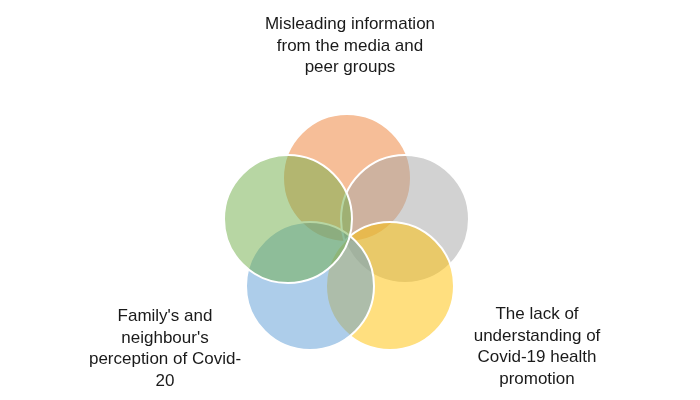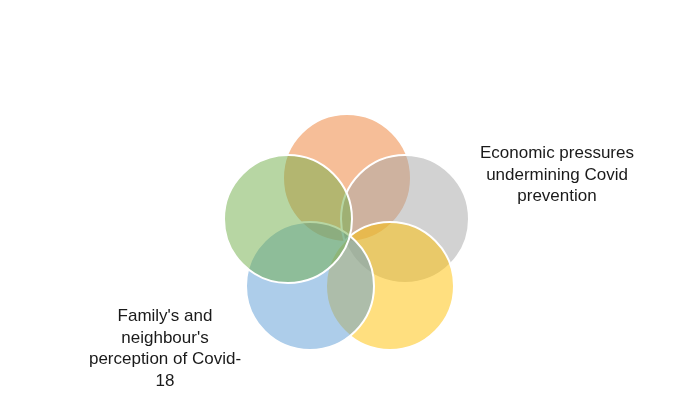--- a/index.html
+++ b/index.html
@@ -49,25 +49,29 @@
 <div class="stage">
 
   <svg class="venn-svg" viewBox="0 0 700 400">
     <circle class="venn-circle" cx="347" cy="178" r="64" fill="#ED7D31"></circle>
     <circle class="venn-circle" cx="405" cy="219" r="64" fill="#A5A5A5"></circle>
     <circle class="venn-circle" cx="390" cy="286" r="64" fill="#FFC000"></circle>
     <circle class="venn-circle" cx="310" cy="286" r="64" fill="#5B9BD5"></circle>
     <circle class="venn-circle" cx="288" cy="219" r="64" fill="#70AD47"></circle>
   </svg>
 
+  <div class="venn-label lbl-top">Misleading information
+from the media and
+peer groups</div>
 
-  <div class="venn-label lbl-ur">Economic pressures
-undermining Covid
-prevention</div>
 
+  <div class="venn-label lbl-lr">The lack of
+understanding of
+Covid-19 health
+promotion</div>
 
   <div class="venn-label lbl-ll">Family's and
 neighbour's
 perception of Covid-
-18</div>
+20</div>
 
 
 </div>
 
 </body></html>

